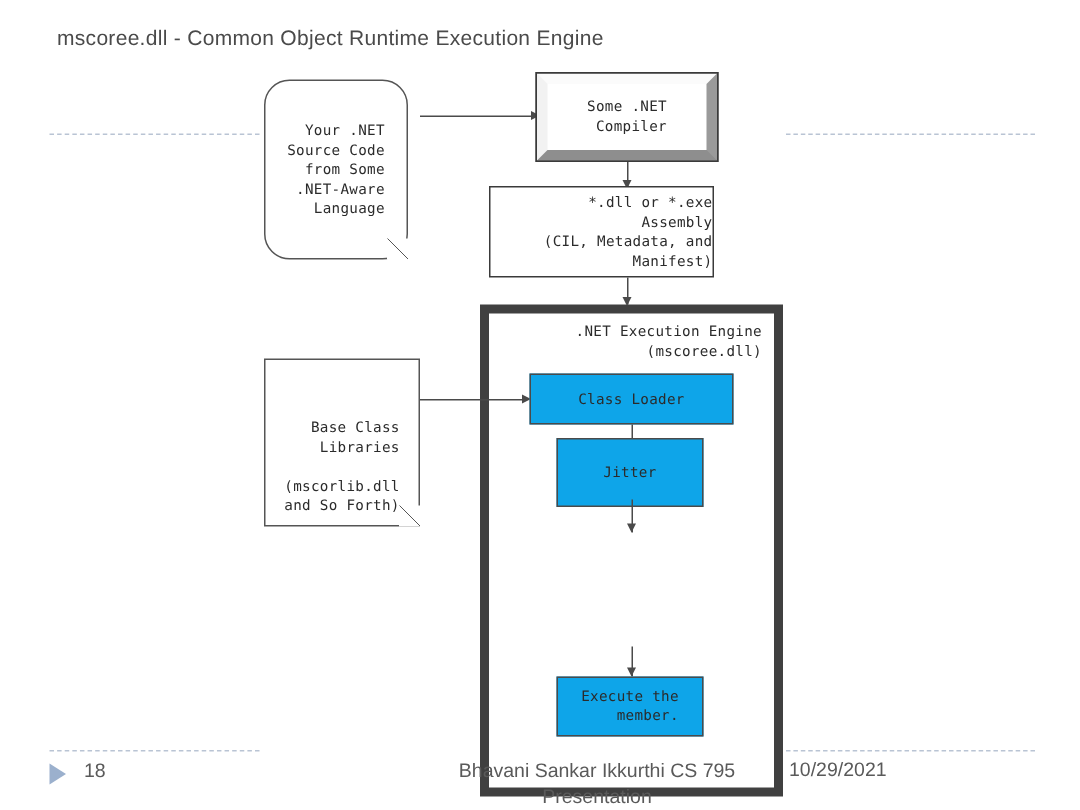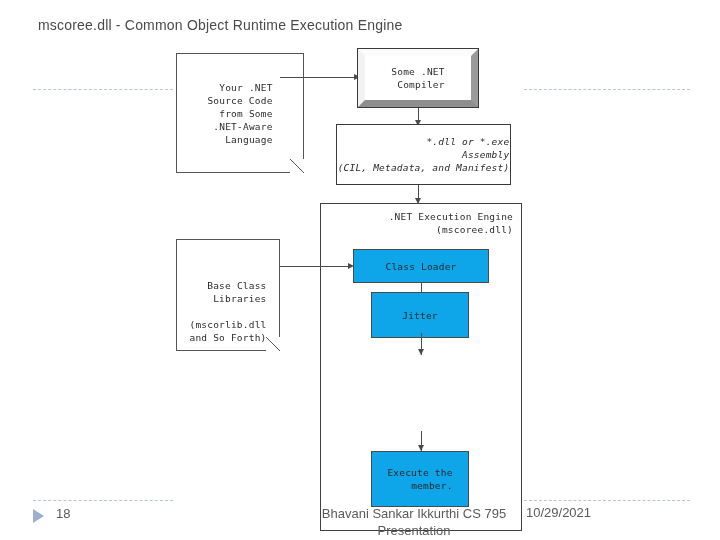--- a/index.html
+++ b/index.html
@@ -101,21 +101,21 @@
   }
   .bevel-outer {
     position: absolute;
     border: 1px solid #3a3a3a;
     box-sizing: border-box;
   }
 
   
   #node-execution-engine {
     position: absolute;
-    border: 1px solid #404040;
+    border: 6px solid #404040;
     background: transparent;
     box-sizing: border-box;
   }
   #engine-label {
     position: absolute;
     right: 8px;
     top: 6px;
     font-family: "DejaVu Sans Mono", monospace;
     font-size: 9.5px;
     line-height: 13px;
@@ -166,21 +166,20 @@
   }
   #footer-center {
     position: absolute;
     left: 298px;
     top: 505px;
     width: 200px;
     font-size: 13px;
     color: #5a5a5a;
     text-align: center;
     line-height: 17px;
-    margin-left: 16px;
   }
   #footer-date {
     position: absolute;
     left: 526px;
     top: 505px;
     font-size: 13px;
     color: #5a5a5a;
     white-space: nowrap;
   }
 </style>
@@ -189,42 +188,42 @@
 
 <div id="slide-title">mscoree.dll  - Common Object Runtime Execution Engine</div>
 
 <div class="deco-rule" id="deco-rule-left-top"></div>
 <div class="deco-rule" id="deco-rule-right-top"></div>
 <div class="deco-rule" id="deco-rule-left-bottom"></div>
 <div class="deco-rule" id="deco-rule-right-bottom"></div>
 
 <div id="diagram">
 
-  <div class="node doc-node" style="left:176px; top:53px; width:128px; height:120px;">
+  <div class="node doc-node" style="left:176px; top:53px; width:96px; height:120px;border-radius:17px;">
     <span style="white-space:pre-line;">Your .NET
 Source Code
 from Some
 .NET-Aware
 Language</span>
     <span class="fold-line"></span>
   </div>
 
   <div class="conn conn-h" style="left:280px; top:77px; width:74px;"></div>
   <div class="arrow-right" style="left:354px; top:74px;"></div>
 
   <div class="node bevel-node" style="left:358px; top:49px; width:120px; height:58px;">
     <span style="white-space:pre-line;">Some .NET
 Compiler</span>
   </div>
   <div class="bevel-outer" style="left:357px; top:48px; width:122px; height:60px;"></div>
 
   <div class="conn conn-v" style="left:418px; top:108px; height:16px;"></div>
   <div class="arrow-down" style="left:415px; top:120px;"></div>
 
-  <div class="node plain-node" style="left:336px; top:124px; width:175px; height:61px;font-style:italic;">
+  <div class="node plain-node" style="left:326px; top:124px; width:150px; height:61px;">
     <span style="white-space:pre-line;">*.dll or *.exe
 Assembly
 (CIL, Metadata, and Manifest)</span>
   </div>
 
   <div class="conn conn-v" style="left:418px; top:185px; height:18px;"></div>
   <div class="arrow-down" style="left:415px; top:198px;"></div>
 
   <div id="node-execution-engine" style="left:320px; top:203px; width:202px; height:328px;">
     <div id="engine-label">.NET Execution Engine
@@ -254,21 +253,21 @@
     <span style="white-space:pre-line;">Jitter</span>
   </div>
 
   <div class="conn conn-v" style="left:421px; top:333px; height:22px;"></div>
   <div class="arrow-down" style="left:418px; top:349px;"></div>
 
 
   <div class="conn conn-v" style="left:421px; top:431px; height:20px;"></div>
   <div class="arrow-down" style="left:418px; top:445px;"></div>
 
-  <div class="node gray-node" style="left:371px; top:451px; width:98px; height:56px;">
+  <div class="node gray-node" style="left:371px; top:451px; width:98px; height:40px;">
     <span style="white-space:pre-line;">Execute the
 member.</span>
   </div>
 
 </div>
 
 <div id="slide-number-bullet"></div>
 <div id="footer-slide-number">18</div>
 <div id="footer-center">Bhavani Sankar Ikkurthi CS 795 Presentation</div>
 <div id="footer-date">10/29/2021</div>

